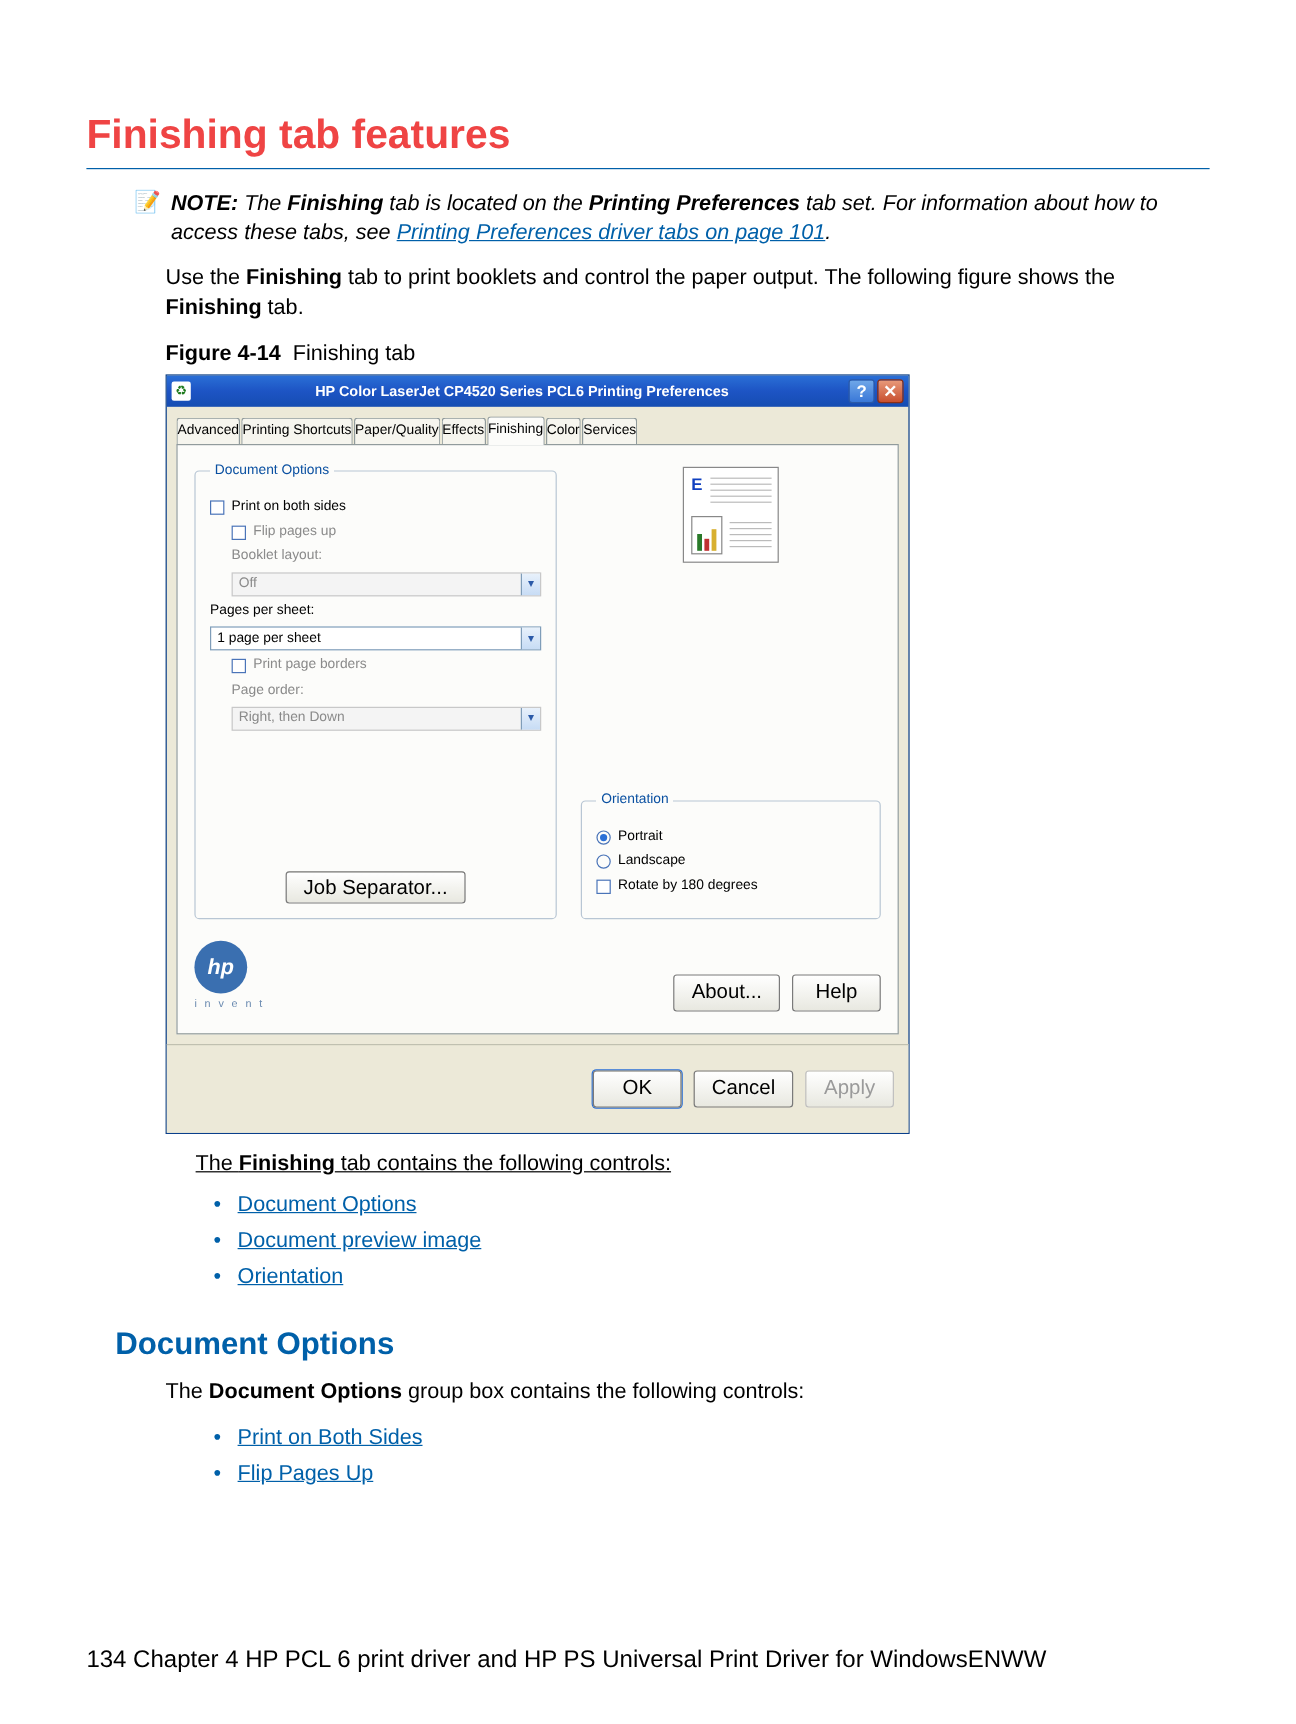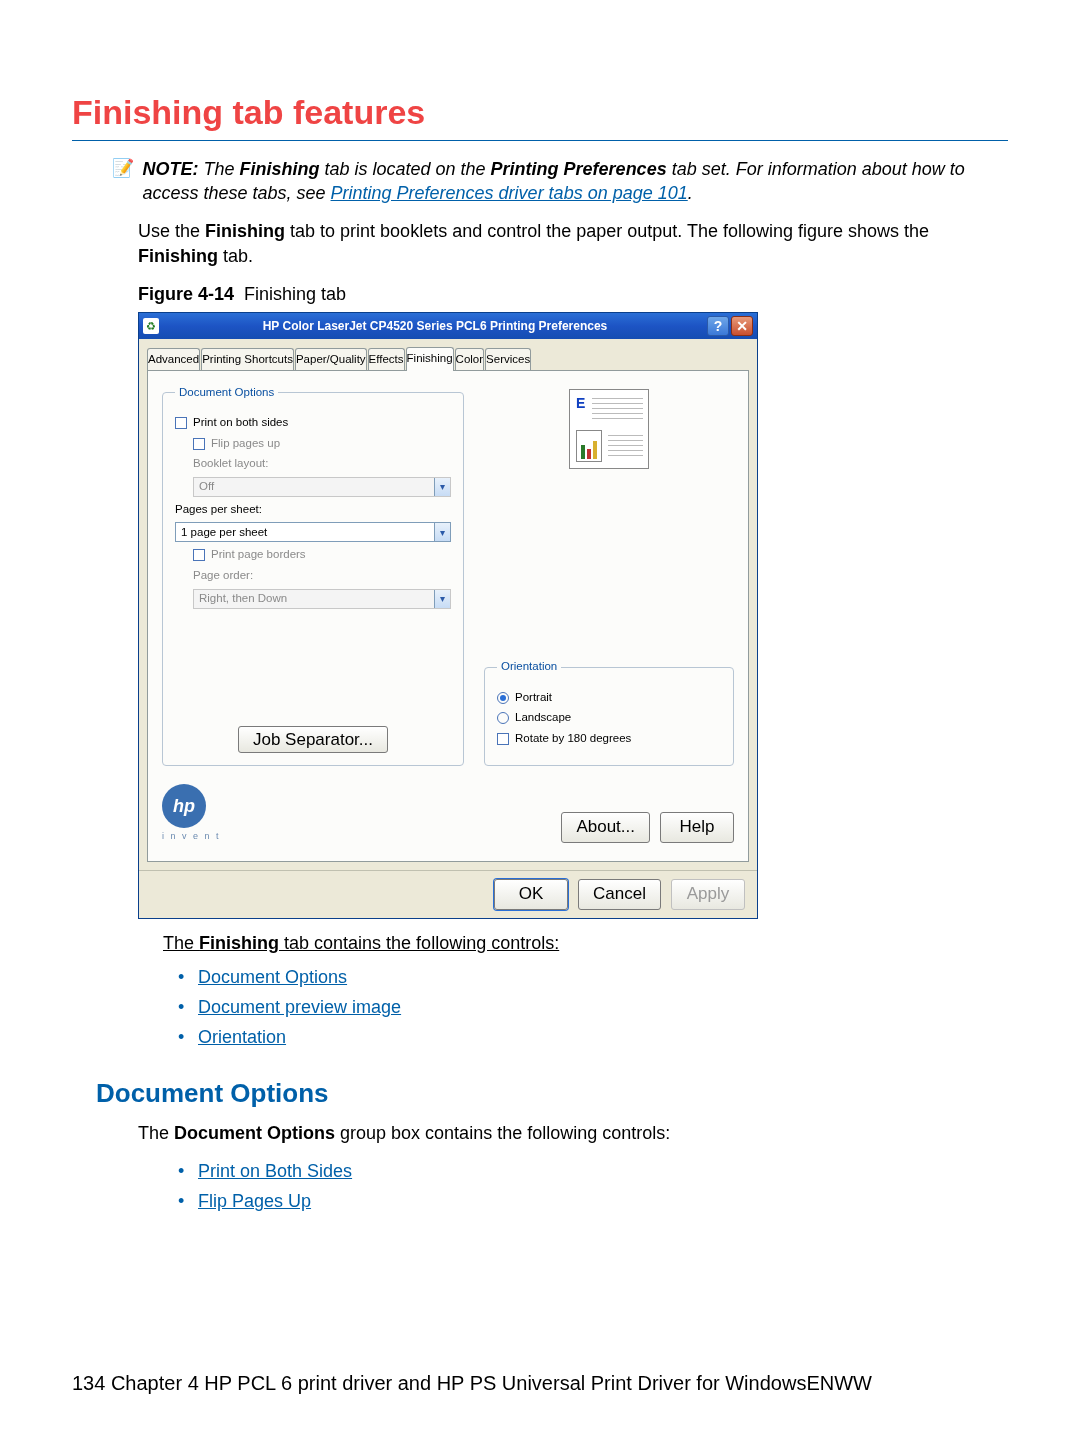--- a/index.html
+++ b/index.html
@@ -183,21 +183,21 @@
   .hp-logo {
     width: 44px; height: 44px; border-radius: 50%;
     background: #3a6fb0;
     display:flex; align-items:center; justify-content:center;
     color:#fff; font-style:italic; font-weight:bold; font-size:18px;
   }
   .hp-invent { font-size:9px; color:#6a8ab0; margin-top:2px; letter-spacing:2px;}
   .btn-row { display:flex; gap:10px;padding-left:44px; }
 
   .dlg-footer {
-    background:#ece9d8; padding:8px 12px; display:flex; justify-content:flex-end; gap:10px;
+    background:#ece9d8; padding:21px 12px; display:flex; justify-content:flex-end; gap:10px;
     border-top:1px solid #c0c0b0;
   }
   .btn-xp.default { box-shadow: 0 0 0 1px #2a6fd6; }
 
   .after-fig { margin-left:91px; margin-top:12px;text-decoration:underline; }
   ul.bullets { margin-left: 106px; margin-top:10px; list-style:none; }
   ul.bullets li { margin: 6px 0; position:relative; padding-left:20px; }
   ul.bullets li::before { content:"•"; position:absolute; left:0; color:#0060a9; }
 
   h2.section-sub {

